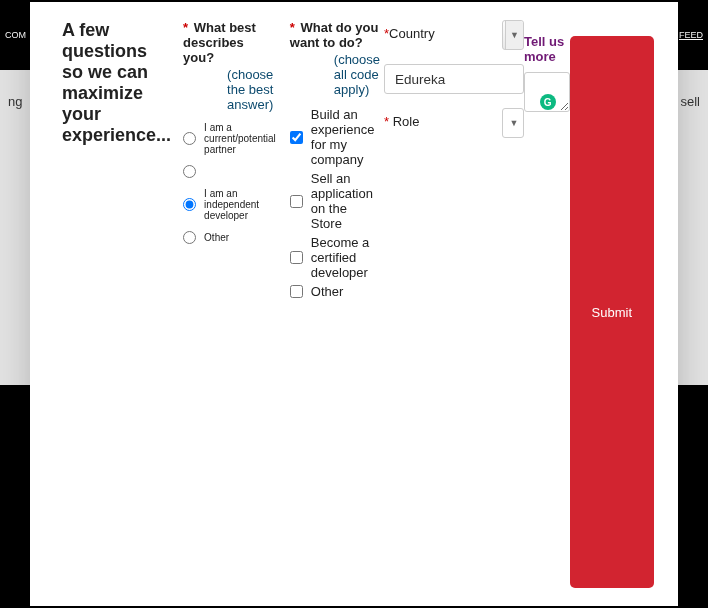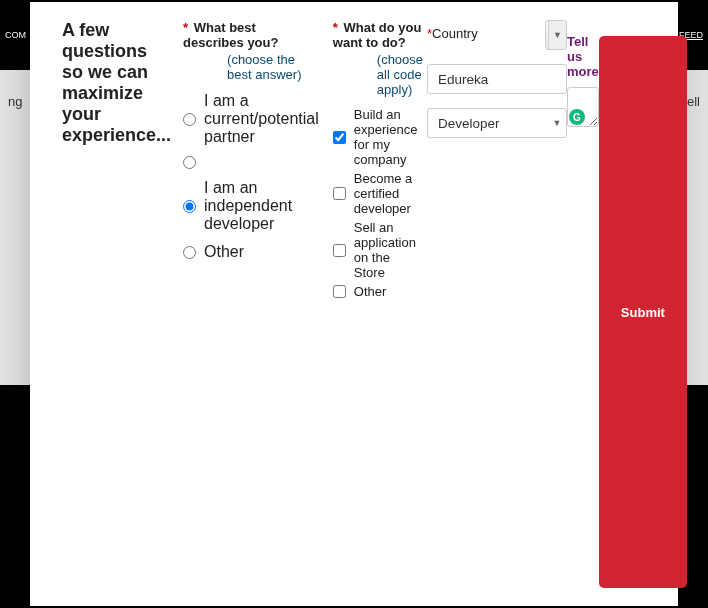--- a/index.html
+++ b/index.html
@@ -81,21 +81,21 @@
       display: flex;
       align-items: center;
       gap: 8px;
     }
     .opt-row input[type=radio], .opt-row input[type=checkbox] {
       margin: 0;
       width: 13px;
       height: 13px;
     }
     .opt-row label {
-      font-size: 16px;
+      font-size: 10px;
       color: #222;
     }
     .opt-group.cb { gap: 4px; }
     .opt-group.cb .opt-row label { font-size: 13px; }
     .form-fields { display: flex; flex-direction: column; gap: 14px; }
     .field-row {
       display: flex;
       align-items: flex-start;
       gap: 10px;
     }
@@ -181,21 +181,21 @@
       justify-content: flex-end;
       margin-top: 16px;
     }
     .submit-btn {
       background: #d22430;
       color: #fff;
       border: none;
       border-radius: 5px;
       padding: 14px 22px;
       font-size: 13px;
-      font-weight: bold;
+      font-weight: normal;
       cursor: pointer;
     }
     .field-input select {
       appearance: none;
     }
     .select-wrap.role .arrow { background: transparent; border: none; }
   </style>
 </head>
 <body>
 
@@ -240,25 +240,25 @@
     <div class="col">
       <div class="q-label"><span class="req">*</span> <span>What do you want to do?</span></div>
       <div class="q-hint">(choose all code apply)</div>
       <div class="opt-group cb">
         <div class="opt-row">
           <input type="checkbox" checked="" style="">
           <label>Build an experience for my company</label>
         </div>
         <div class="opt-row">
           <input type="checkbox" style="">
+          <label>Sell an application on the Store</label>
+        </div>
+        <div class="opt-row">
+          <input type="checkbox" style="">
           <label>Become a certified developer</label>
-        </div>
-        <div class="opt-row">
-          <input type="checkbox" style="">
-          <label>Sell an application on the Store</label>
         </div>
         <div class="opt-row">
           <input type="checkbox" style="">
           <label>Other</label>
         </div>
       </div>
     </div>
   </div>
 
   <div class="form-fields">
@@ -274,20 +274,21 @@
       </div>
     </div>
 
     <div class="field-row">
       <div class="field-input">
         <input type="text" value="Edureka" style="">
       </div>
     </div>
 
     <div class="field-row">
+      <div class="field-label"><span class="req">*</span> <span>Role</span></div>
       <div class="field-input">
         <div class="select-wrap role">
           <select>
             <option>Developer</option>
           </select>
           <span class="arrow">▼</span>
         </div>
       </div>
     </div>
 

